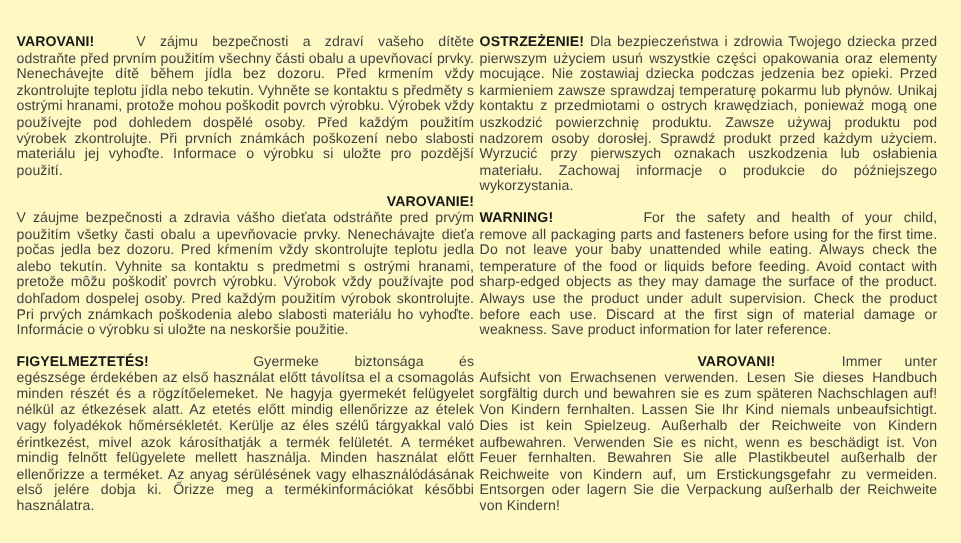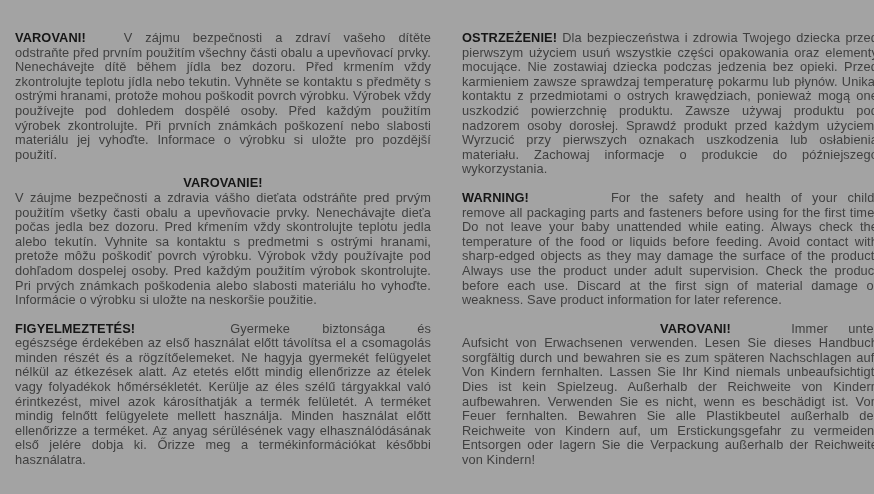--- a/index.html
+++ b/index.html
@@ -11,43 +11,43 @@
     width: 874px;
     height: 494px;
     overflow: hidden;
   }
   .sheet {
     box-sizing: border-box;
     width: 874px;
     height: 494px;
     padding: 31px 10px 0 15px;
     display: flex;
-    gap: 31px;
+    gap: 5px;
     font-family: "Liberation Sans", sans-serif;
     font-size: 12.8px;
     line-height: 14.6px;
     letter-spacing: 0.1px;
     color: #3f3f3f;
-    background: #a3a3a3;
+    background: #fef9c3;
   }
   .col {
     width: 416px;
     flex: 0 0 416px;
   }
   p.para {
     margin: 0 0 14px 0;
     text-align: justify;
   }
   strong.heading {
     color: #161616;
     font-weight: bold;
   }
   strong.heading.block {
     display: block;
-    text-align: center;
+    text-align: right;
   }
   .hgap {
     display: inline-block;
     height: 1px;
   }
   .w38 { width: 38px; }
   .w82 { width: 82px; }
   .w95 { width: 95px; }
   p.indent-first {
     text-indent: 198px;

